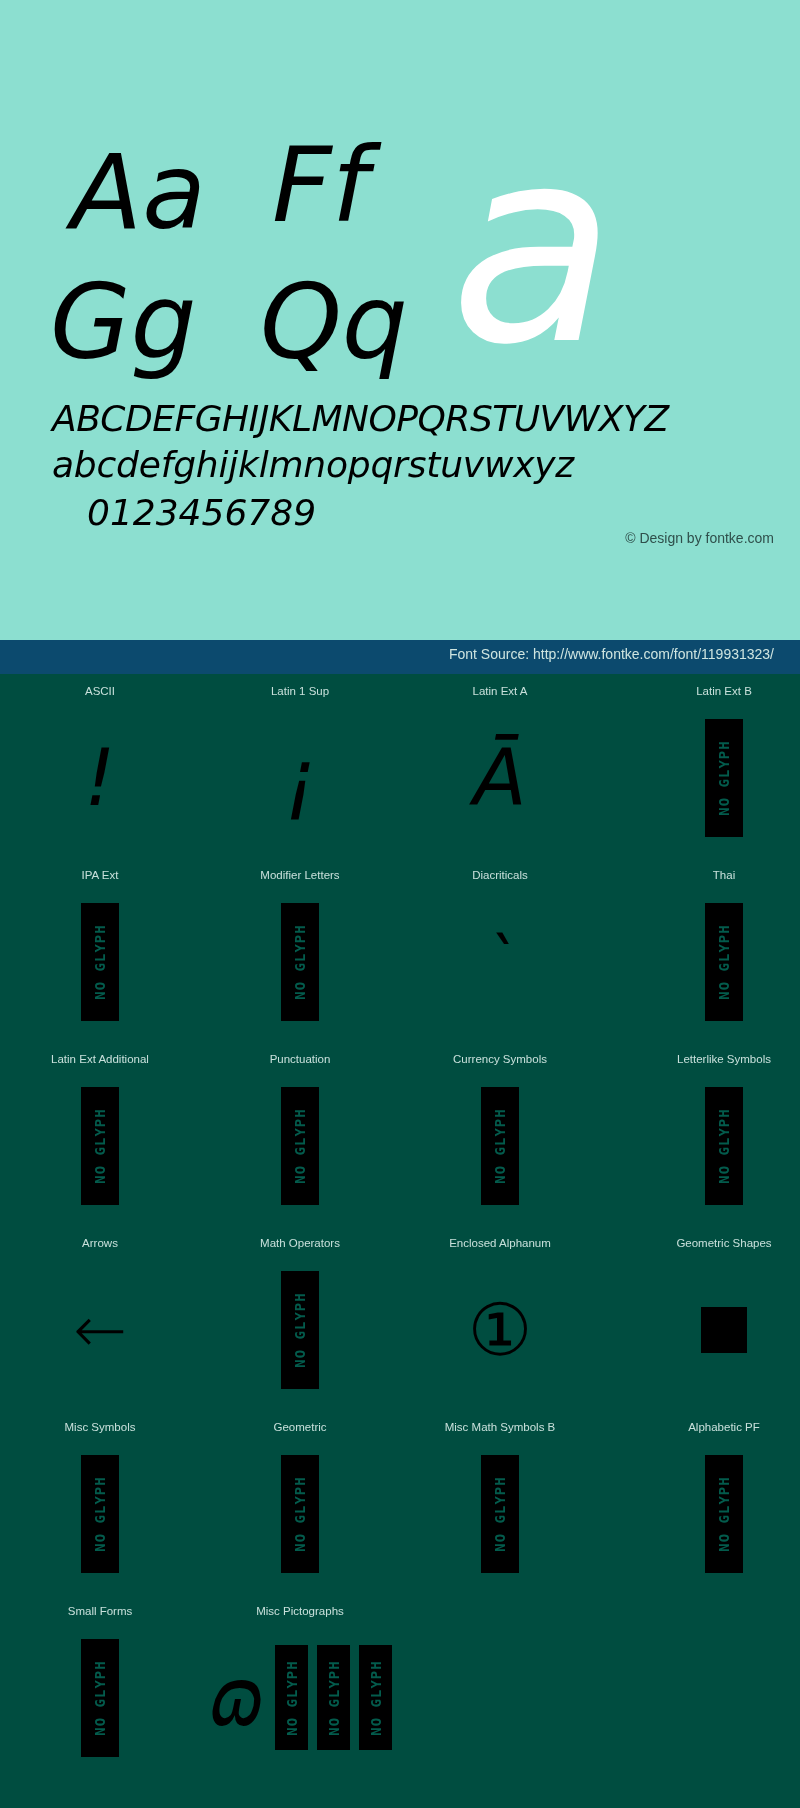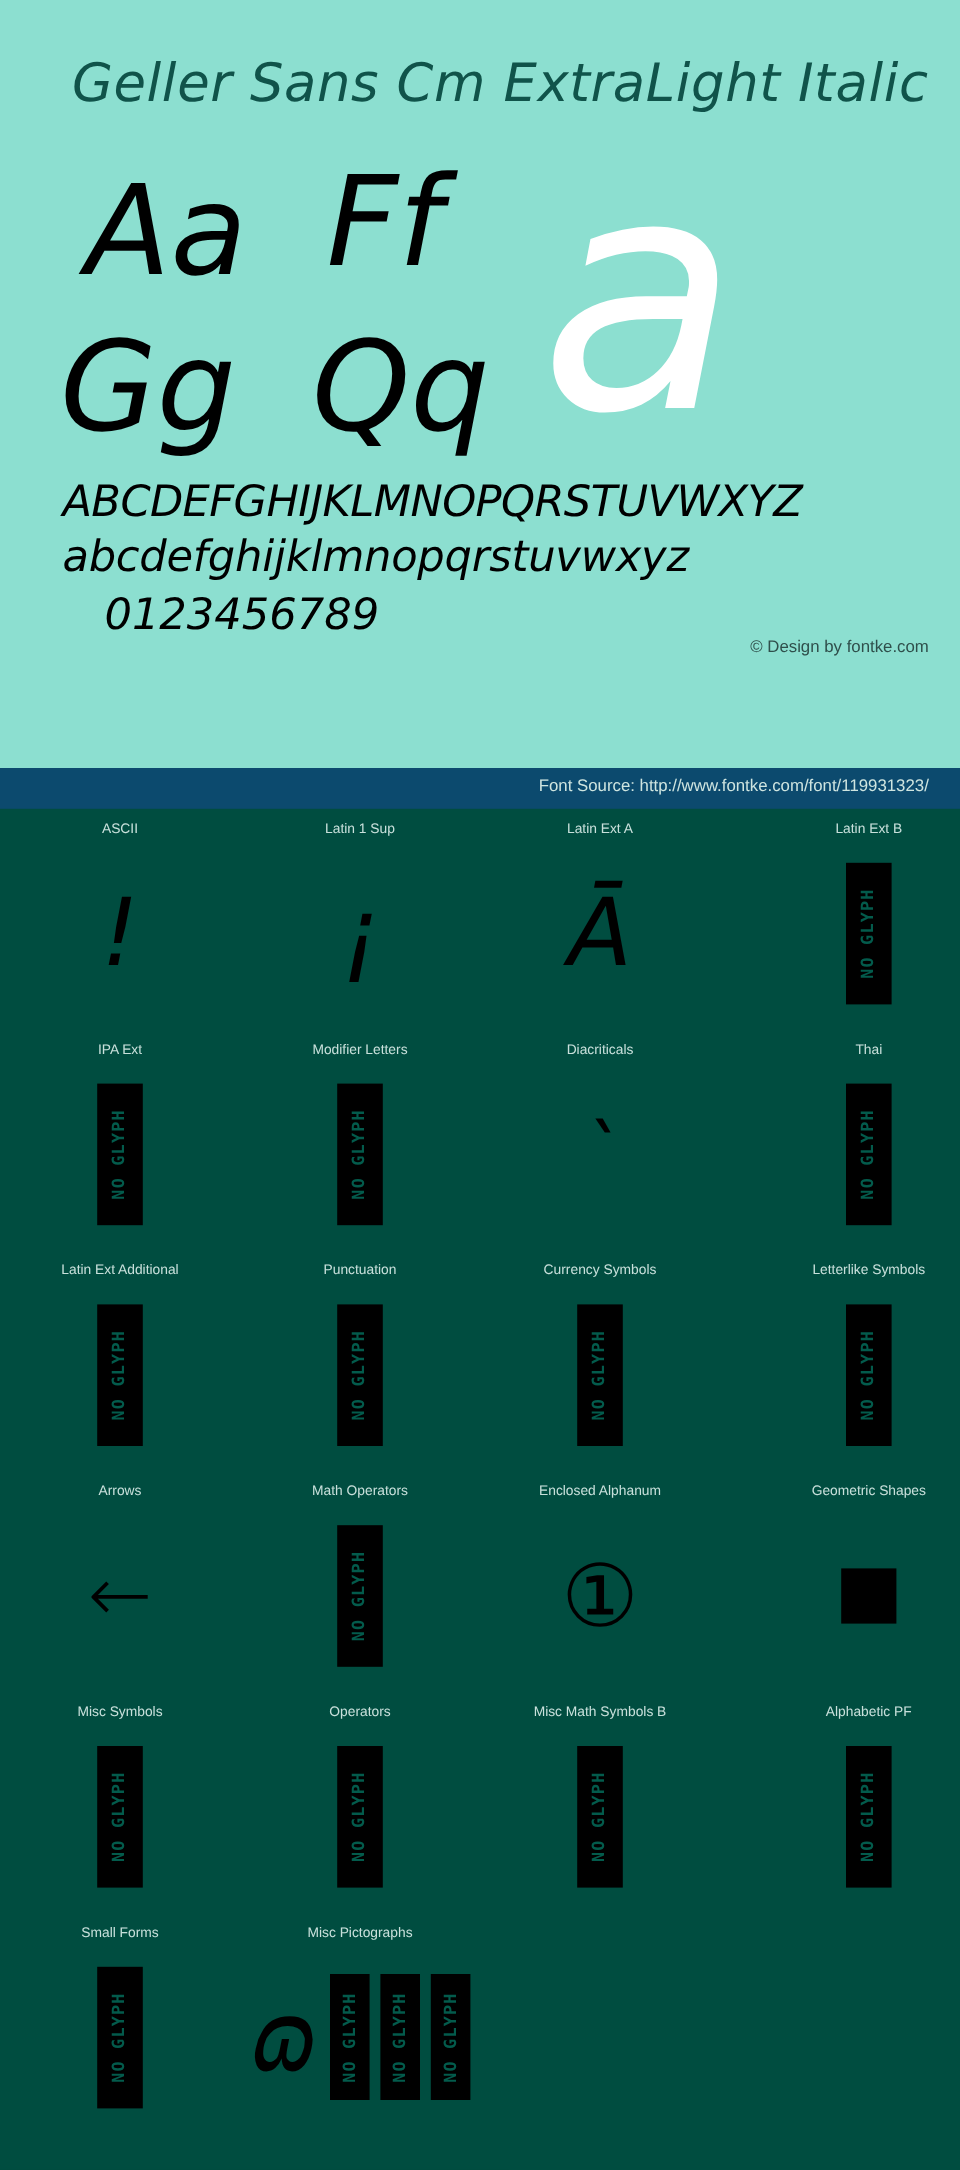--- a/index.html
+++ b/index.html
@@ -110,21 +110,20 @@
   
   .cluster{display:flex;align-items:center;gap:9px;}
   .cluster .noglyph{width:33px;height:105px;}
 </style>
 </head>
 <body>
 
 <div class="page">
 
   <div class="specimen">
-    <div class="title">Geller Sans Cm ExtraLight Italic</div>
 
     <div class="glyph-row gl-aa">Aa</div>
     <div class="glyph-row gl-ff">Ff</div>
     <div class="glyph-row gl-gg">Gg</div>
     <div class="glyph-row gl-qq">Qq</div>
 
     <div class="gl-big">a</div>
 
     <div class="alpha alpha-upper">ABCDEFGHIJKLMNOPQRSTUVWXYZ</div>
     <div class="alpha alpha-lower">abcdefghijklmnopqrstuvwxyz</div>
@@ -268,21 +267,21 @@
     <div class="brow">
       <div class="cell cell0">
         <div class="blabel">Misc Symbols</div>
         <div class="bglyph">
           <div class="noglyph">
             <span>NO GLYPH</span>
           </div>
         </div>
       </div>
       <div class="cell cell1">
-        <div class="blabel">Operators</div>
+        <div class="blabel">Geometric</div>
         <div class="bglyph">
           <div class="noglyph">
             <span>NO GLYPH</span>
           </div>
         </div>
       </div>
       <div class="cell cell2">
         <div class="blabel">Misc Math Symbols B</div>
         <div class="bglyph">
           <div class="noglyph">

